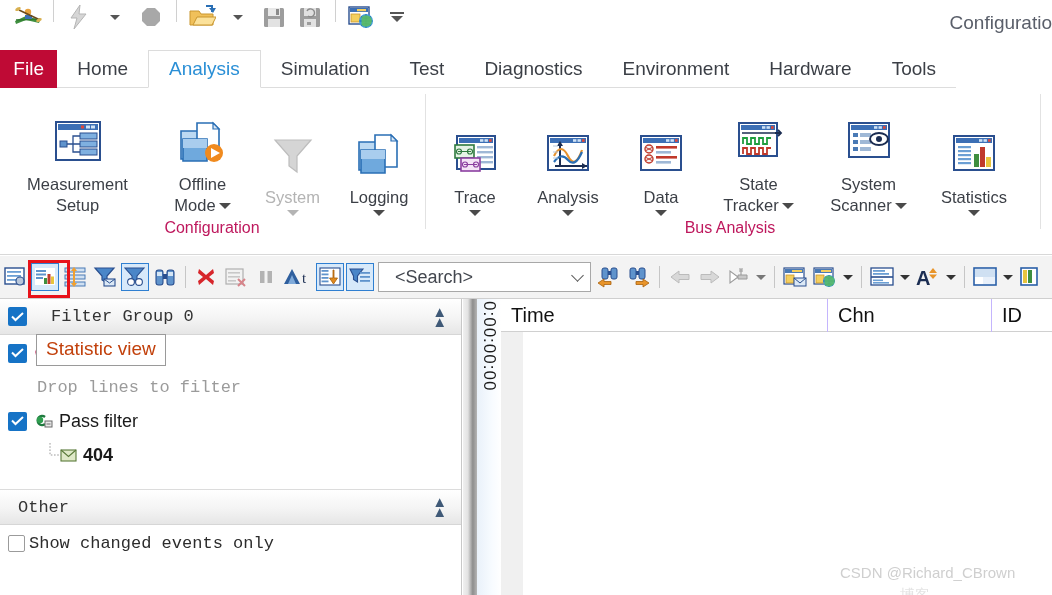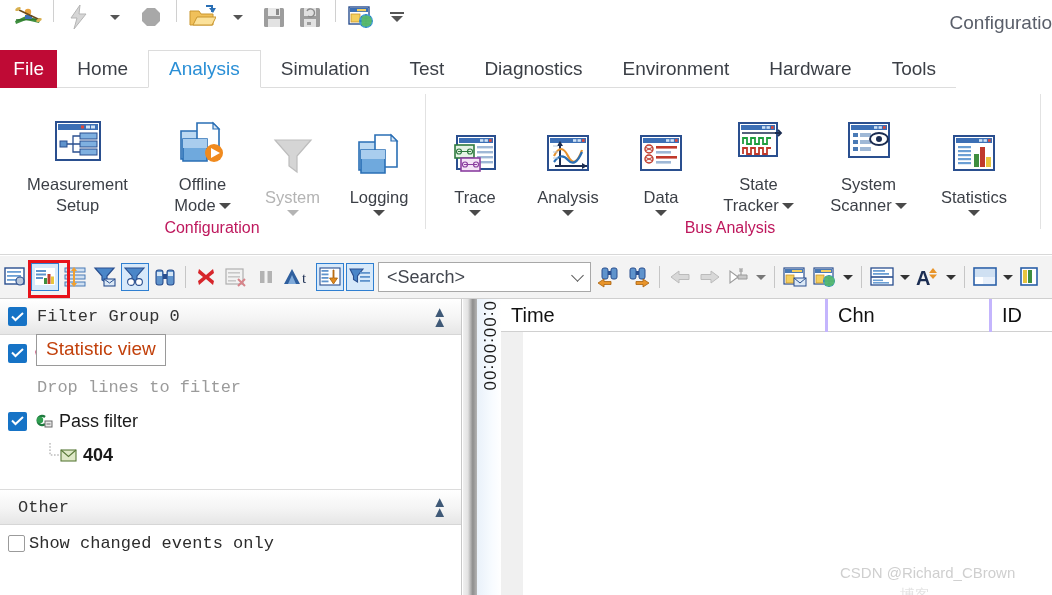--- a/index.html
+++ b/index.html
@@ -152,21 +152,21 @@
   .tb-icon.framed {
     border: 1px solid #2f7fd1;
     background: #d7e9fa;
   }
   .tb-sep { width: 1px; height: 22px; background: #c6c6c6; margin: 0 5px; flex:0 0 auto;}
   .tb-search {
     width: 213px; height: 30px;
     background: #ffffff;
     border: 1px solid #a8a8a8;
     display: flex; align-items: center;
-    padding: 0 4px 0 8px;
+    padding: 0 4px 0 16px;
     margin: 0 3px;
     flex: 0 0 auto;
   }
   .tb-search .ph {
     font-size: 18px; color: #43474f; flex: 1;
     white-space: nowrap;
   }
   .chev {
     width: 9px; height: 9px;
     border-left: 1.6px solid #555;
@@ -194,21 +194,21 @@
   .grp-header {
     height: 36px;
     background: linear-gradient(to bottom, #ffffff 0%, #f4f4f4 55%, #e6e6e6 100%);
     border-bottom: 1px solid #d6d6d6;
     display: flex; align-items: center;
     padding-left: 8px;
   }
   .grp-header .gh-text {
     font-family: "Liberation Mono", monospace;
     font-size: 17px; color: #333333;
-    margin-left: 10px;
+    margin-left: 24px;
   }
   .collapse-ic {
     margin-left: auto; margin-right: 14px;
     color: #3f5977; font-size: 15px; line-height: 10px;
   }
   .cbx {
     width: 19px; height: 19px;
     background: #1673c6;
     border-radius: 2px;
     display: flex; align-items: center; justify-content: center;
@@ -297,21 +297,21 @@
   .trace-head {
     height: 33px;
     display: flex; align-items: center;
     background: #ffffff;
     border-bottom: 1px solid #d0d0d0;
   }
   .th {
     font-size: 20px; color: #111111;
     padding-left: 10px;
     height: 33px; display: flex; align-items: center;
-    border-right: 3px solid #c4b5fd;
+    border-right: 1px solid #c4b5fd;
   }
   .th.last { border-right: none; }
   .trace-gutter {
     position: absolute; left: 0; top: 33px;
     width: 22px; height: 263px;
     background: #f0f0f0;
   }
   .trace-body {
     position: absolute; left: 22px; top: 33px;
     right: 0; bottom: 0;

